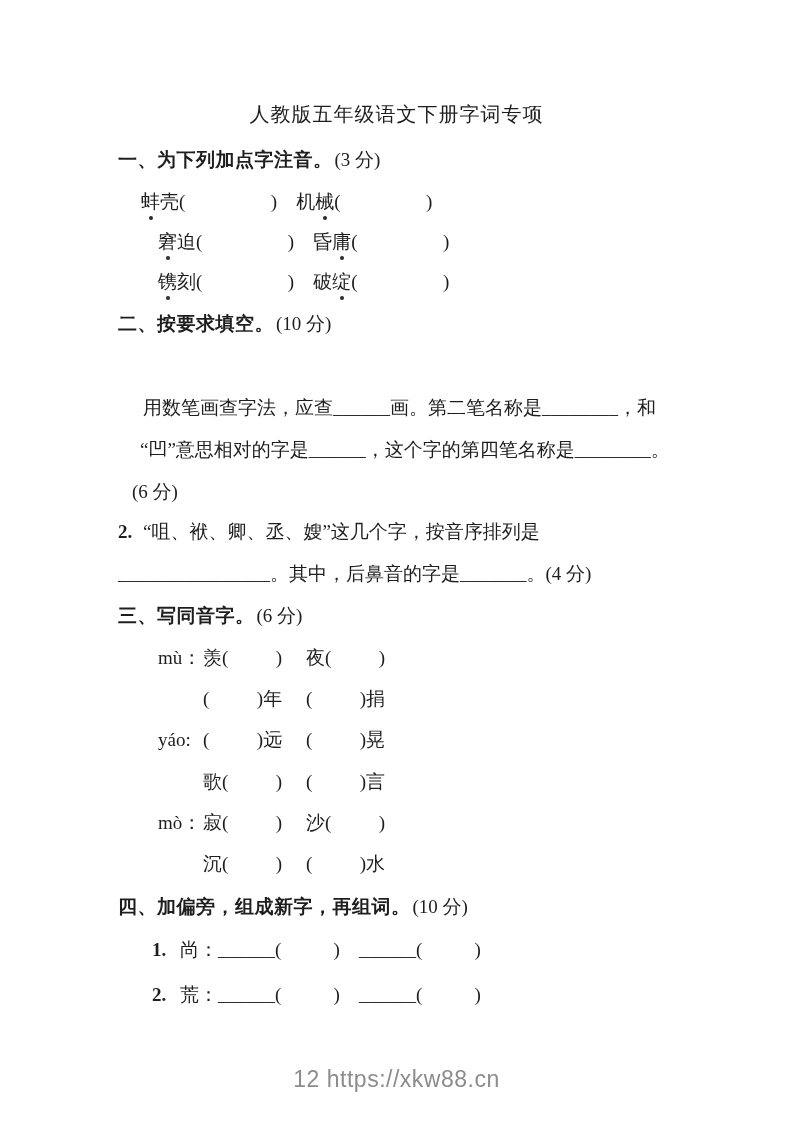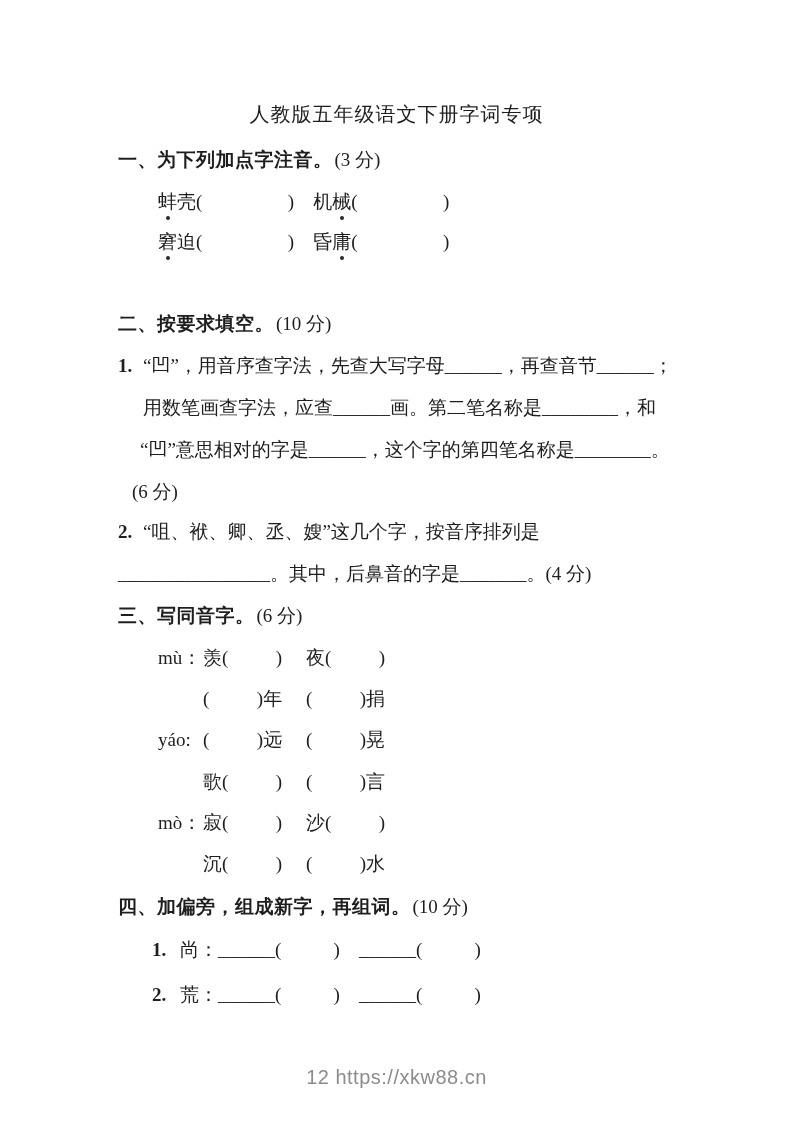--- a/index.html
+++ b/index.html
@@ -27,42 +27,42 @@
   .dot::after {
     content:""; position:absolute; left:50%; bottom:-5px;
     transform:translateX(-50%);
     width:4px; height:4px; border-radius:50%; background:#2a2a2a;
   }
   .qnum { font-weight:700; display:inline-block; width:25px; }
   .s4num { width:28px; }
   .plabel { display:inline-block; width:45px; }
   .footer {
     position:absolute; top:1066px; left:0; width:100%;
-    text-align:center; color:#8c8c8c; font-size:20px;
+    text-align:center; color:#8c8c8c; font-size:23px;
     font-family:"Liberation Sans","DejaVu Sans",sans-serif;
     letter-spacing:0.5px;
   }
 </style>
 </head>
 <body>
 
 <div class="page">
 
   <div class="title">人教版五年级语文下册字词专项</div>
 
   <div class="line hdr" style="top:147px;left:118px"><span>一、为下列加点字注音。</span><span class="score">(3 分)</span></div>
 
-  <div class="line" style="top:189px;left:158px"><span class="ch dot">蚌</span><span class="ch">壳</span><span>(                  )    </span><span class="ch">机</span><span class="ch dot">械</span><span>(                  )    </span></div>
+  <div class="line" style="top:189px;left:141px"><span class="ch dot">蚌</span><span class="ch">壳</span><span>(                  )    </span><span class="ch">机</span><span class="ch dot">械</span><span>(                  )    </span></div>
 
   <div class="line" style="top:229px;left:158px"><span class="ch dot">窘</span><span class="ch">迫</span><span>(                  )    </span><span class="ch">昏</span><span class="ch dot">庸</span><span>(                  )    </span></div>
 
+  <div class="line" style="top:269px;left:158px"><span class="ch dot">镌</span><span class="ch">刻</span><span>(                  )    </span><span class="ch">破</span><span class="ch dot">绽</span><span>(                  )    </span></div>
 
   <div class="line hdr" style="top:311px;left:118px"><span>二、按要求填空。</span><span class="score">(10 分)</span></div>
 
-  <div class="line" style="top:353px;left:118px"><span class="qnum">1.</span><span>“凹”，用音序查字法，先查大写字母______，再查音节______；</span></div>
   <div class="line" style="top:395px;left:143px">用数笔画查字法，应查______画。第二笔名称是________，和</div>
   <div class="line" style="top:437px;left:140px">“凹”意思相对的字是______，这个字的第四笔名称是________。</div>
   <div class="line" style="top:479px;left:132px">(6 分)</div>
 
   <div class="line" style="top:519px;left:118px"><span class="qnum">2.</span><span>“咀、袱、卿、丞、嫂”这几个字，按音序排列是</span></div>
   <div class="line" style="top:561px;left:118px">________________。其中，后鼻音的字是_______。(4 分)</div>
 
   <div class="line hdr" style="top:603px;left:118px"><span>三、写同音字。</span><span class="score">(6 分)</span></div>
 
   <div class="line" style="top:686px;left:158px"><span class="plabel"></span><span>(          )年     (          )捐</span></div>

